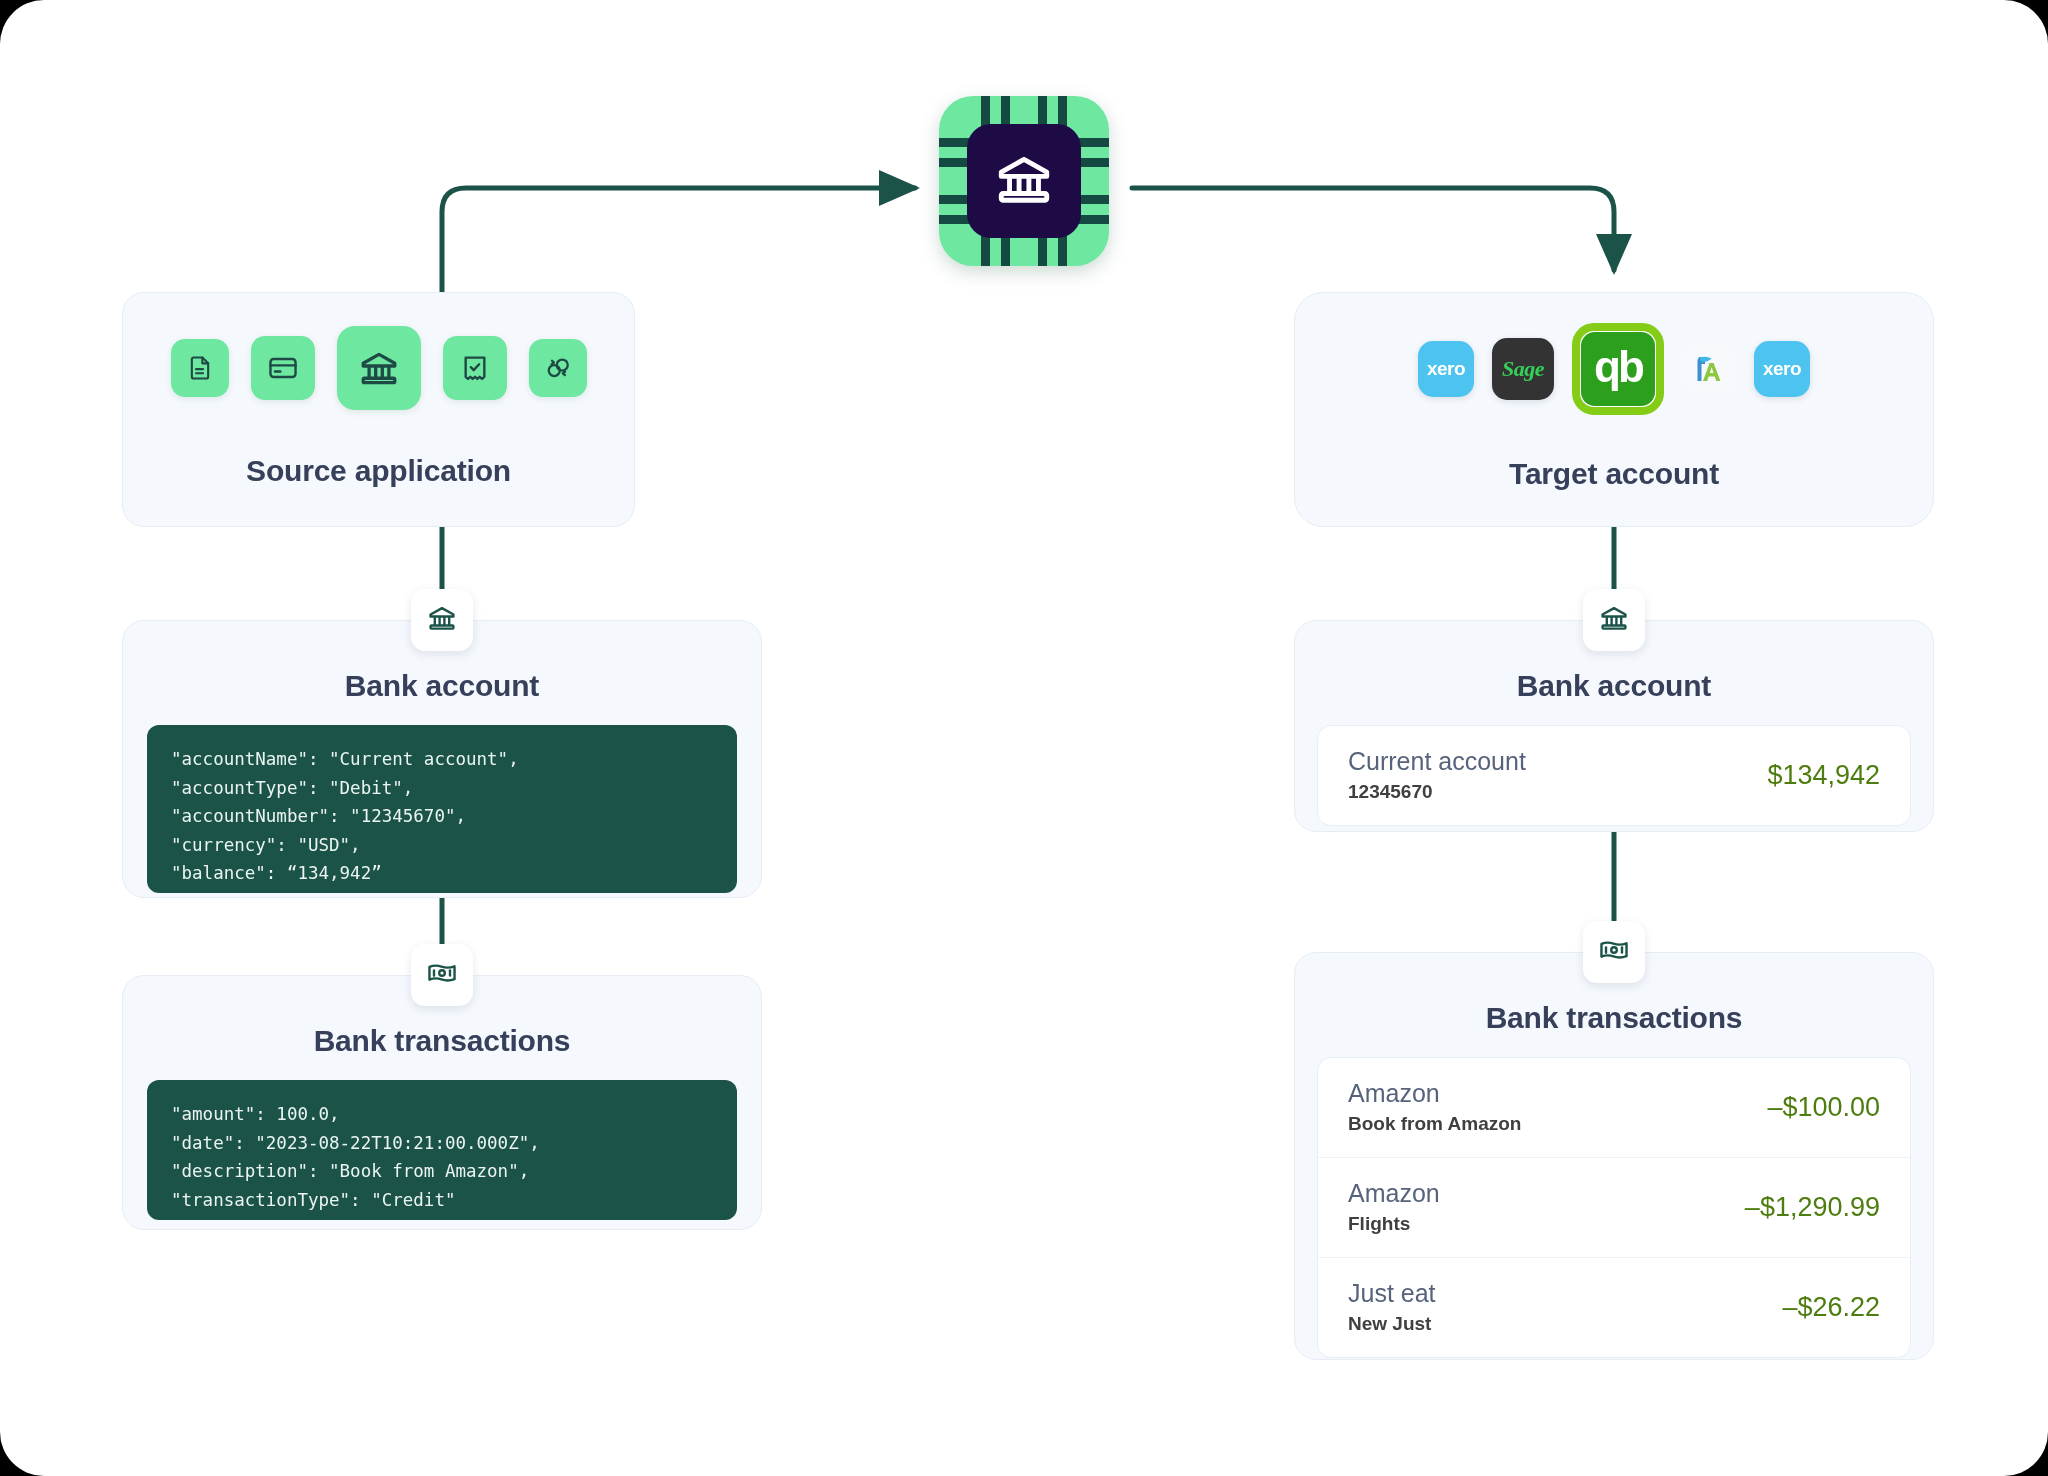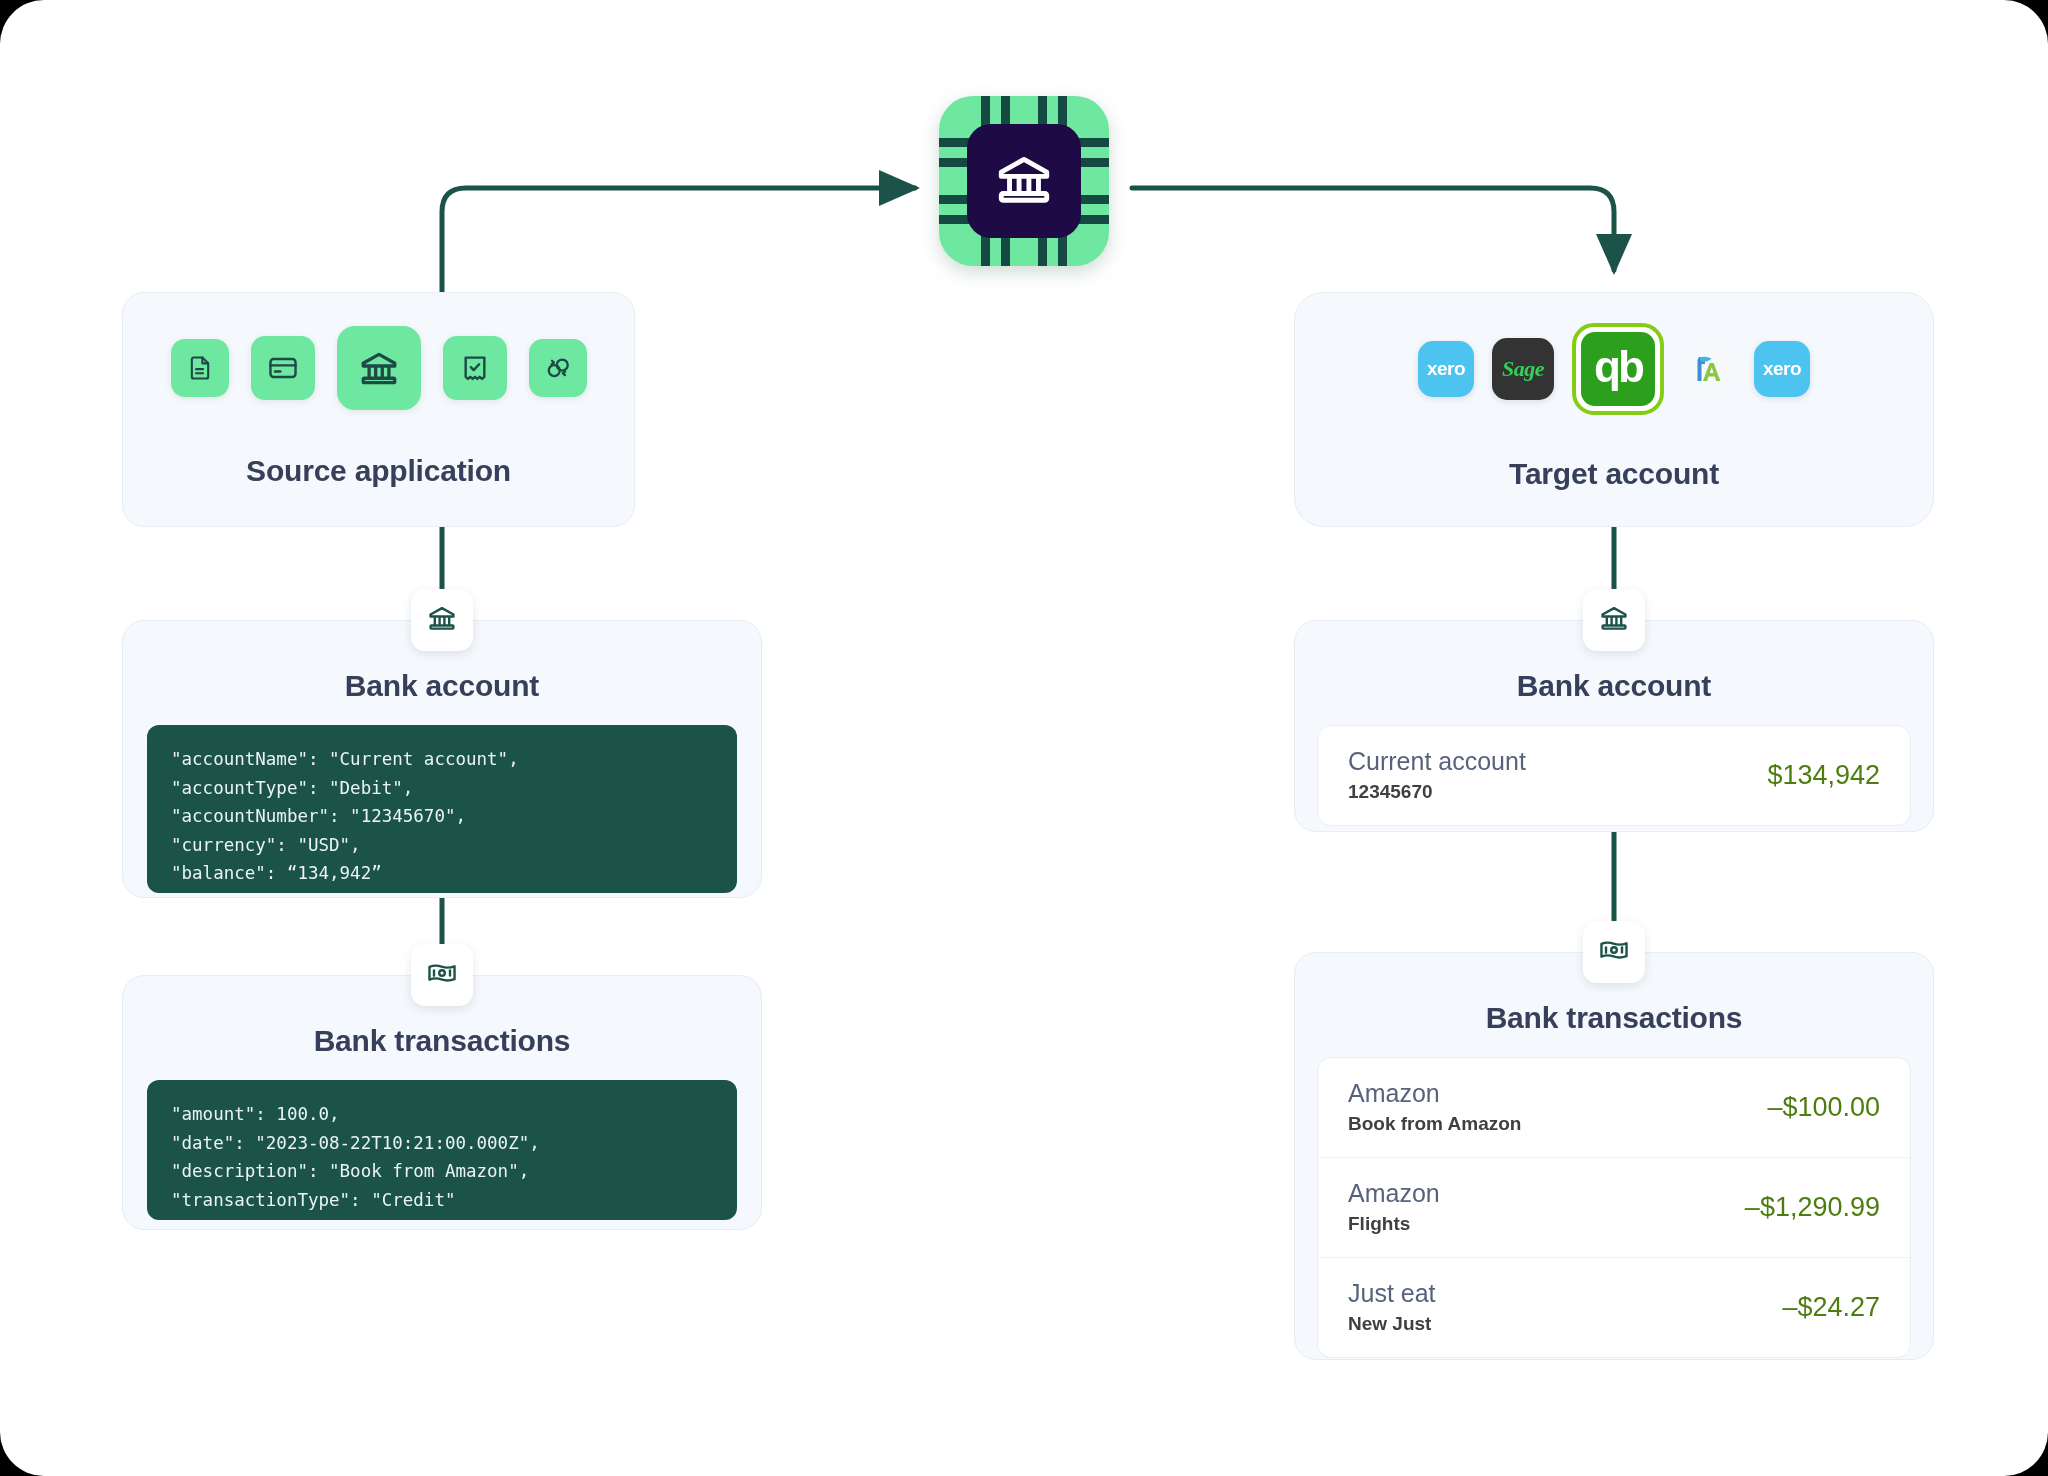--- a/index.html
+++ b/index.html
@@ -50,21 +50,21 @@
     border-radius:15px;
     display:flex;align-items:center;justify-content:center;
     box-sizing:border-box;
     box-shadow:0 2px 6px rgba(60,80,110,.14);
   }
   .logo.xero{background:#4cc4ef;width:56px;height:56px;}
   .logo.sage{background:#333333;width:62px;height:62px;}
   .logo.freeagent{background:#f7f9fd;width:54px;height:54px;box-shadow:none;}
   .logo-qb-wrap{
     width:92px;height:92px;
-    border:4px solid #84cc16;
+    border:8px solid #84cc16;
     border-radius:22px;
     background:#ffffff;
     display:flex;align-items:center;justify-content:center;
     box-sizing:border-box;
   }
   .logo-qb{
     width:74px;height:74px;border-radius:14px;background:#2ca01c;
     display:flex;align-items:center;justify-content:center;
   }
   .xero-txt{
@@ -378,21 +378,21 @@
           <div class="d-sub">Flights</div>
         </div>
         <div class="d-amt">–$1,290.99</div>
       </div>
 
       <div class="drow">
         <div>
           <div class="d-name">Just eat</div>
           <div class="d-sub">New Just</div>
         </div>
-        <div class="d-amt">–$24.27</div>
+        <div class="d-amt">–$26.22</div>
       </div>
 
     </div>
   </div>
   <div class="badge abs" style="left:1583px;top:921px;">
     <span>
       <svg width="32" height="32" viewBox="0 0 24 24" fill="none" stroke="#1b5349" stroke-width="1.8" stroke-linecap="round" stroke-linejoin="round">
         <path d="M2.6 7.4 Q7 5.6 11.6 7.2 Q16.4 8.9 21.4 7 L21.4 16.6 Q16.4 18.5 11.6 16.8 Q7 15.2 2.6 17 Z"></path>
         <circle cx="12" cy="12" r="2.1"></circle>
         <path d="M6 10.1 v3.9"></path>

